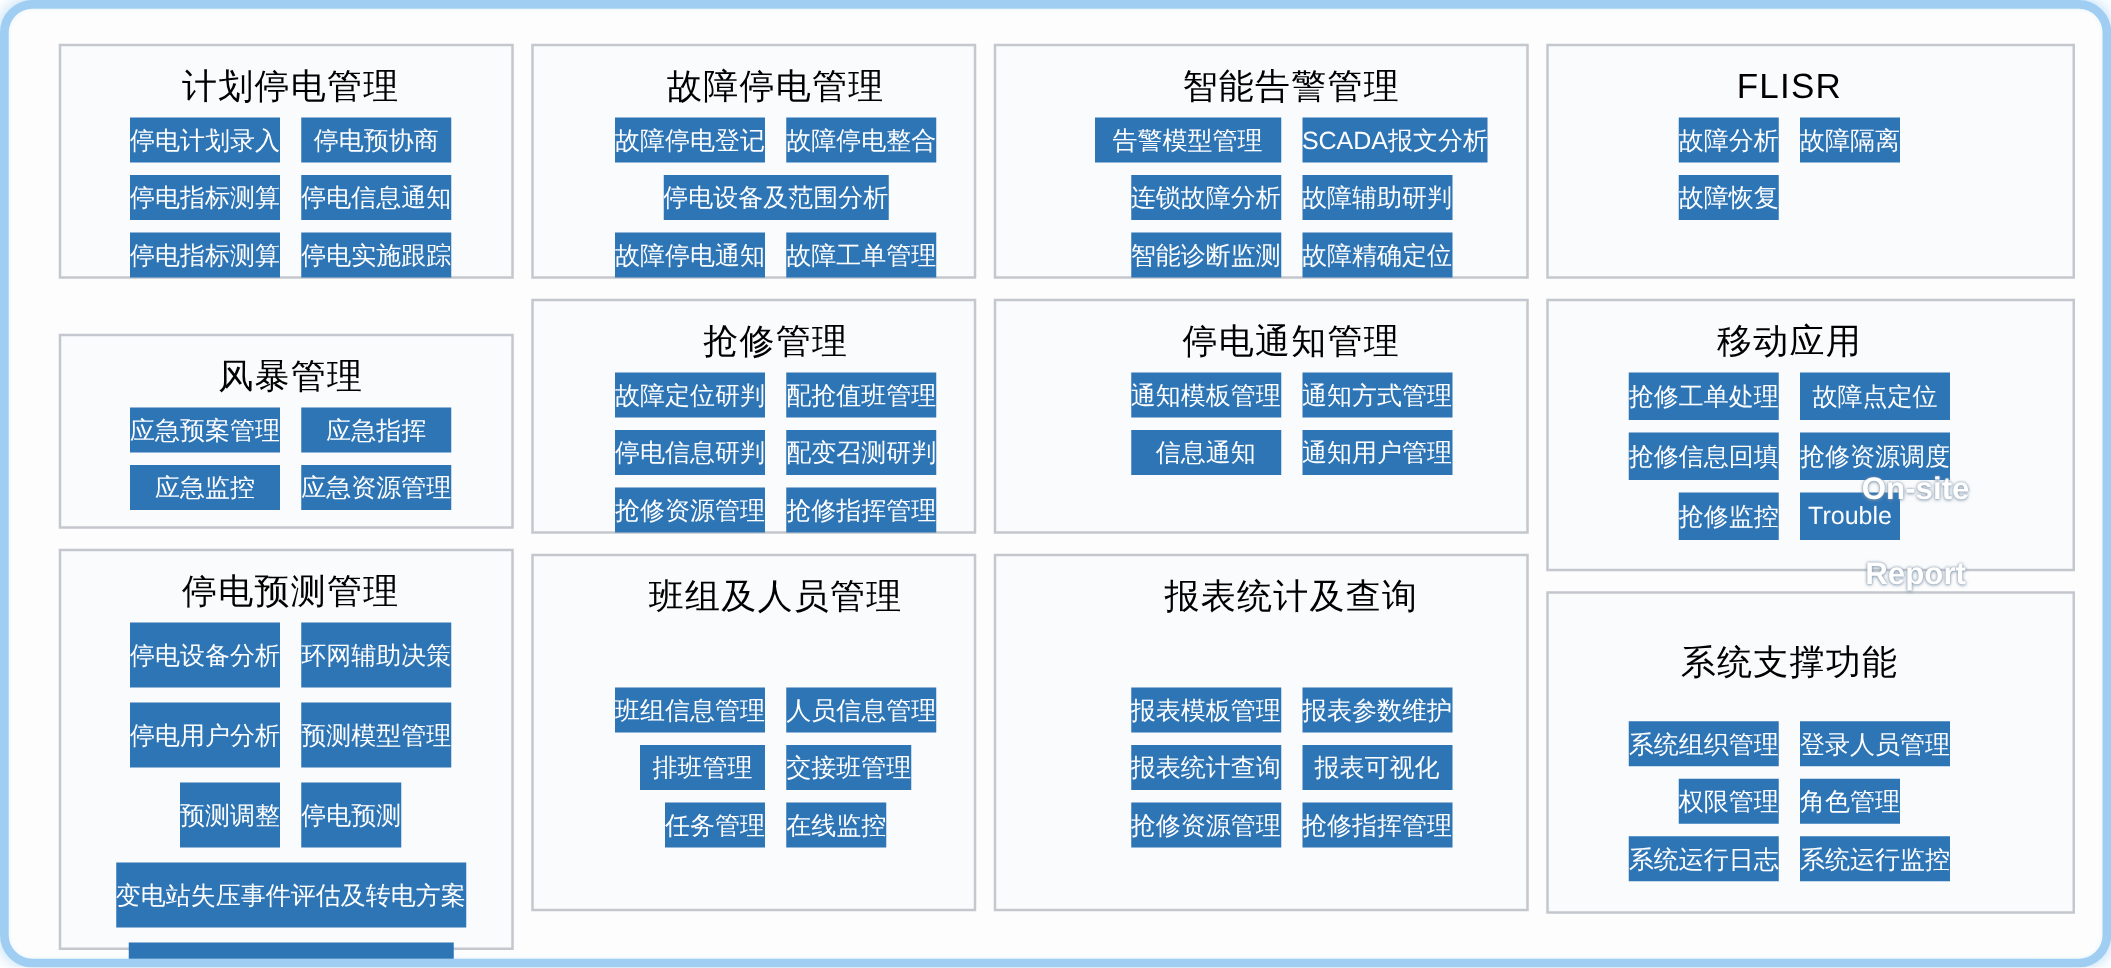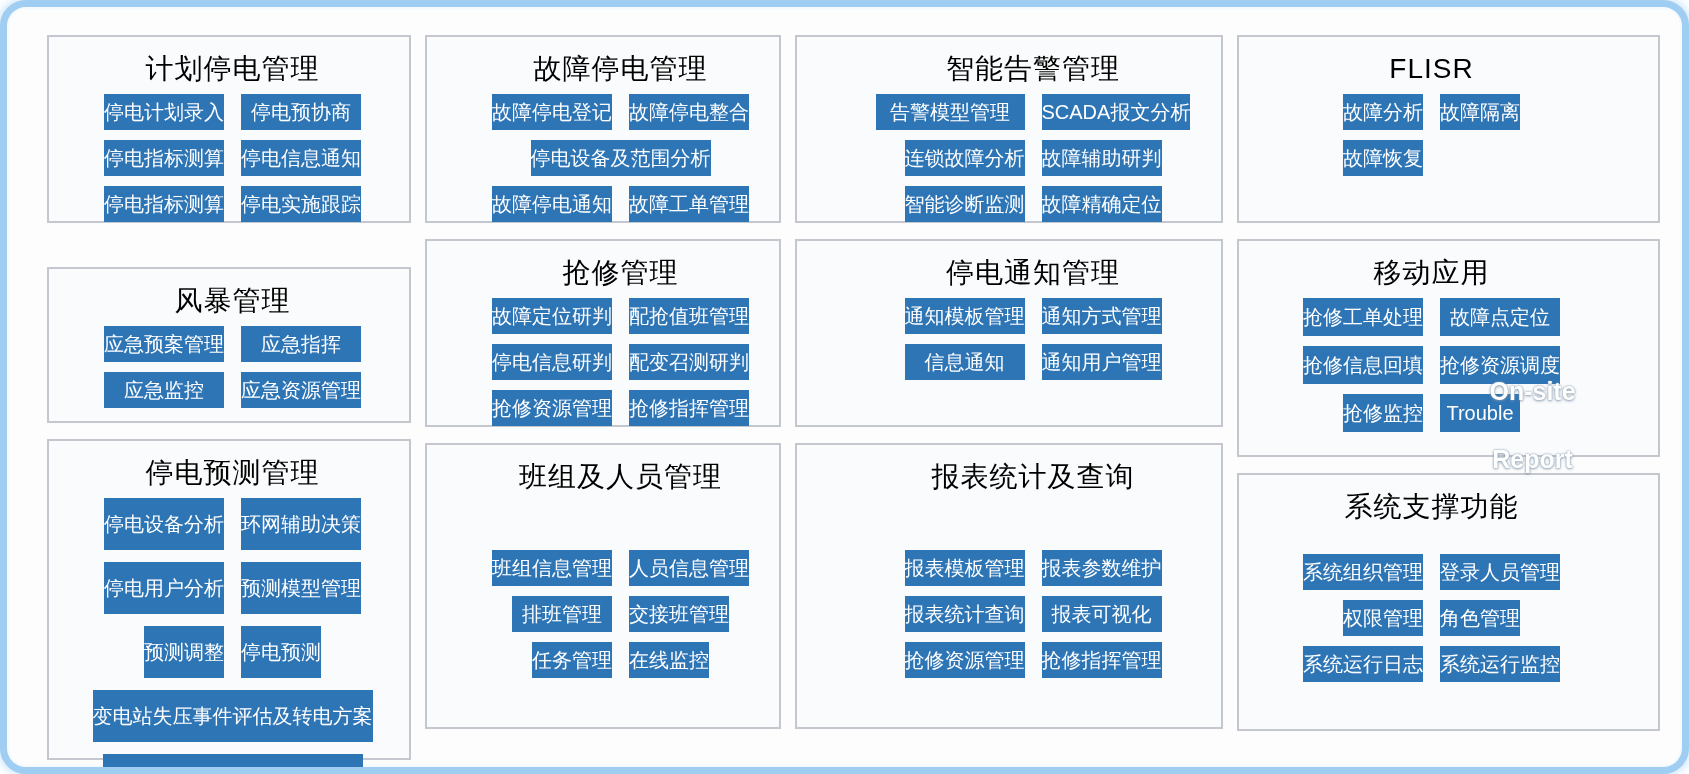--- a/index.html
+++ b/index.html
@@ -59,21 +59,21 @@
     white-space:nowrap;
     overflow:hidden;
     cursor:pointer;
   }
   .btn-spacer{height:36px;}
   
   .panel-forecast .rows{gap:12px;}
   .panel-forecast .btn{height:52px;}
   .panel-mobile .btn{height:38px;}
   .gap-lg .panel-title{margin-bottom:56px;}
-  .gap-sm .panel-title{margin-bottom:30px;}
+  .gap-sm .panel-title{margin-bottom:30px;margin-top:23px;}
   .overlay{
     position:absolute;
     color:#ffffff;
     font-size:25px;
     font-weight:600;
     text-align:center;
     text-shadow:0 0 2px rgba(125,148,170,.95),0 1px 3px rgba(125,148,170,.8);
     pointer-events:none;
     white-space:nowrap;
     z-index:3;

